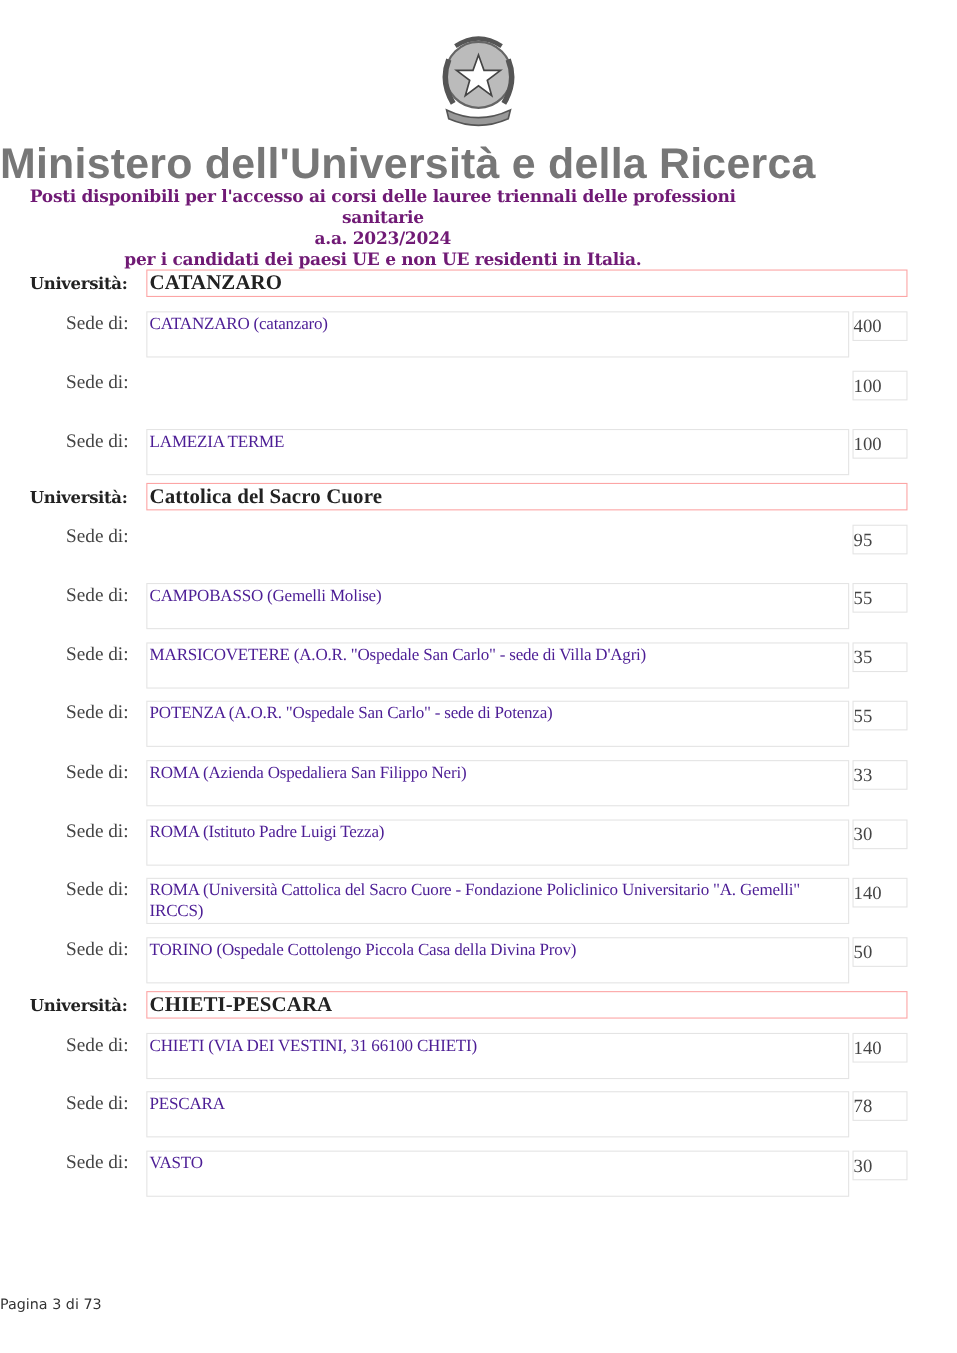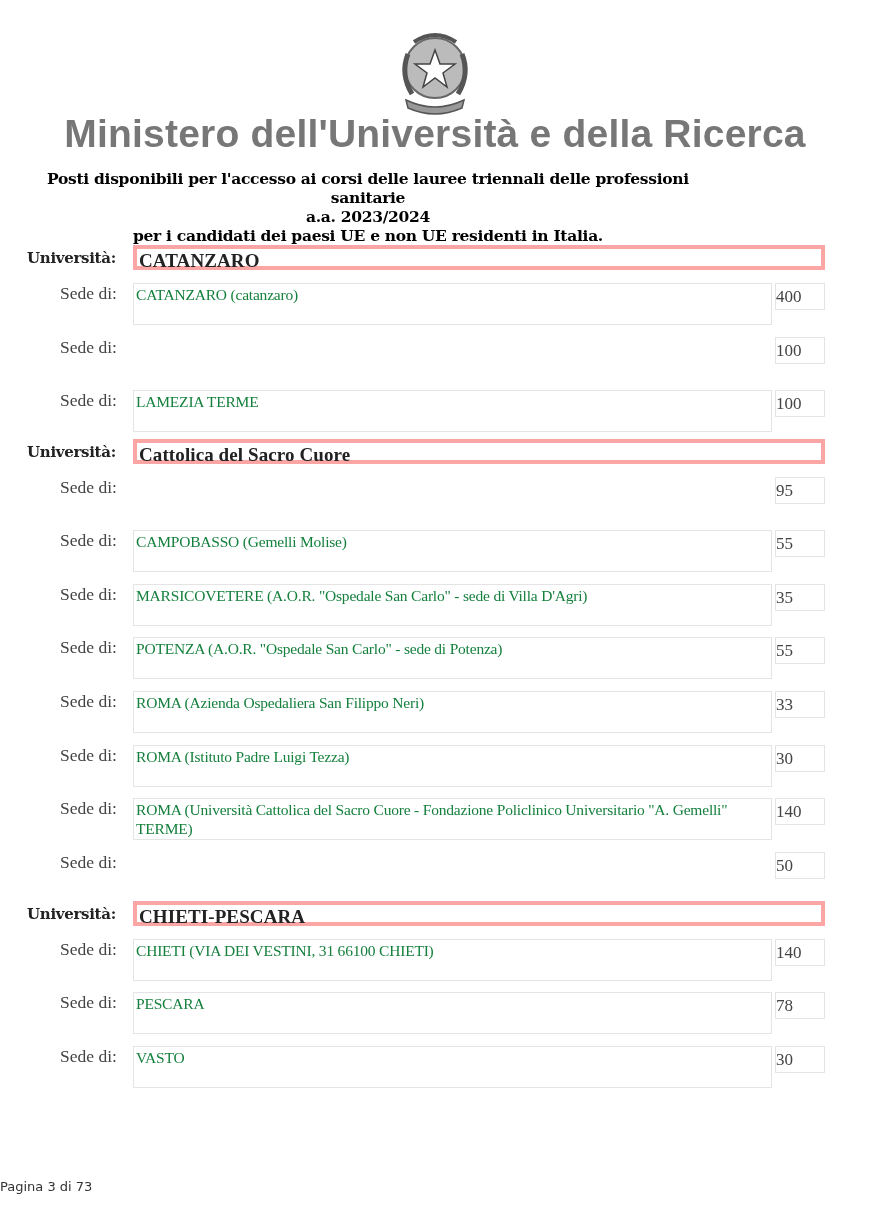--- a/index.html
+++ b/index.html
@@ -1,48 +1,48 @@
 <!DOCTYPE html>
 <html><head>
 <meta charset="utf-8">
 <style>
   html, body { margin: 0; padding: 0; background: #ffffff; }
   body { width: 870px; height: 1230px; position: relative; overflow: hidden; color: #333; }
   .emblem { position: absolute; left: 392px; top: 24px; width: 86px; height: 96px; }
   .ministry {
-    position: absolute; left: 0; top: 112px; width: 870px; text-align: center;
+    position: absolute; left: 0; top: 128px; width: 870px; text-align: left;
     font-family: "Liberation Sans", sans-serif; font-weight: bold; font-size: 39px;
     color: #777; letter-spacing: 0.2px;
   }
   .subtitle {
     position: absolute; left: 0; top: 169px; width: 696px; text-align: center;
     font-family: "DejaVu Serif", serif; font-weight: bold; font-size: 15.5px; line-height: 19px;
-    color: #000000; letter-spacing: -0.3px; margin-left: 20px;
+    color: #701a75; letter-spacing: -0.3px;
   }
   .uni-row { position: absolute; left: 0; width: 761px; height: 26px; }
   .uni-label {
     position: absolute; left: 27px; top: 4px; width: 105px;
     font-family: "DejaVu Serif", serif; font-weight: bold; font-size: 15px; color: #222;
     letter-spacing: -0.3px;
   }
   .uni-box {
     position: absolute; left: 133px; top: 0; width: 692px; height: 25px;
-    border: 4px solid #fca5a5; box-sizing: border-box;
+    border: 1px solid #fca5a5; box-sizing: border-box;
     font-family: "Liberation Serif", serif; font-size: 19px; color: #222;
     padding: 1px 0 0 2px; font-weight: bold; letter-spacing: 0.1px;
   }
   .sede-row { position: absolute; left: 0; width: 870px; height: 44px; }
   .sede-label {
     position: absolute; left: 60px; top: 0px; width: 75px;
     font-family: "Liberation Serif", serif; font-size: 17.5px; color: #444;
   }
   .sede-box {
     position: absolute; left: 133px; top: 0; width: 639px; height: 42px;
     border: 1px solid #e4e4e4; box-sizing: border-box;
-    font-family: "Liberation Serif", serif; font-size: 15.5px; color: #15803d;
+    font-family: "Liberation Serif", serif; font-size: 15.5px; color: #4c1d95;
     padding: 1px 0 0 2px; line-height: 19px; letter-spacing: -0.2px;
   }
   .num-box {
     position: absolute; left: 775px; top: 0; width: 50px; height: 27px;
     border: 1px solid #e4e4e4; box-sizing: border-box;
     font-family: "Liberation Serif", serif; font-size: 17px; color: #444;
     text-align: left; padding-top: 3px;
   }
   .footer {
     position: absolute; left: 0; top: 1179px; width: 870px; text-align: left;
@@ -119,25 +119,26 @@
   <div class="sede-box">ROMA (Azienda Ospedaliera San Filippo Neri)</div>
   <div class="num-box">33</div>
 </div>
 <div class="sede-row" style="top:745px;">
   <span class="sede-label">Sede di:</span>
   <div class="sede-box">ROMA (Istituto Padre Luigi Tezza)</div>
   <div class="num-box">30</div>
 </div>
 <div class="sede-row" style="top:798px;">
   <span class="sede-label">Sede di:</span>
-  <div class="sede-box">ROMA (Università Cattolica del Sacro Cuore - Fondazione Policlinico Universitario "A. Gemelli" TERME)</div>
+  <div class="sede-box">ROMA (Università Cattolica del Sacro Cuore - Fondazione Policlinico Universitario "A. Gemelli" IRCCS)</div>
   <div class="num-box">140</div>
 </div>
 <div class="sede-row" style="top:852px;">
   <span class="sede-label">Sede di:</span>
+  <div class="sede-box">TORINO (Ospedale Cottolengo Piccola Casa della Divina Prov)</div>
   <div class="num-box">50</div>
 </div>
 
 <div class="uni-row" style="top:901px;">
   <span class="uni-label">Università:</span>
   <div class="uni-box">CHIETI-PESCARA</div>
 </div>
 <div class="sede-row" style="top:939px;">
   <span class="sede-label">Sede di:</span>
   <div class="sede-box">CHIETI (VIA DEI VESTINI, 31 66100 CHIETI)</div>

